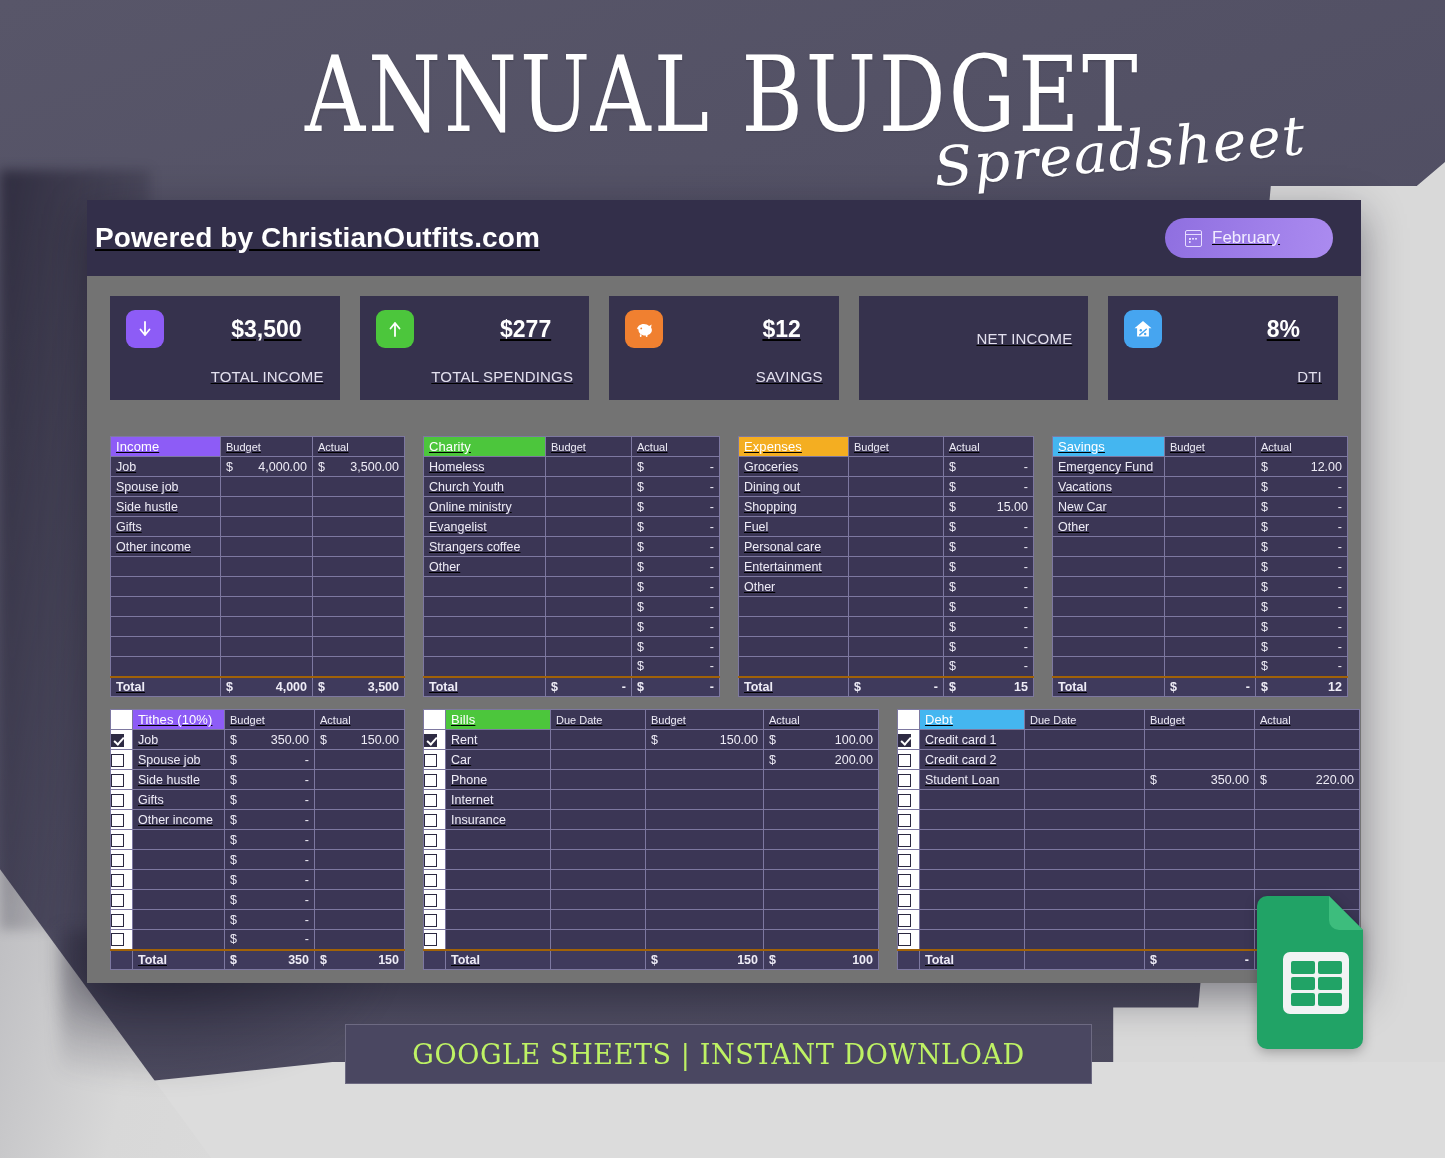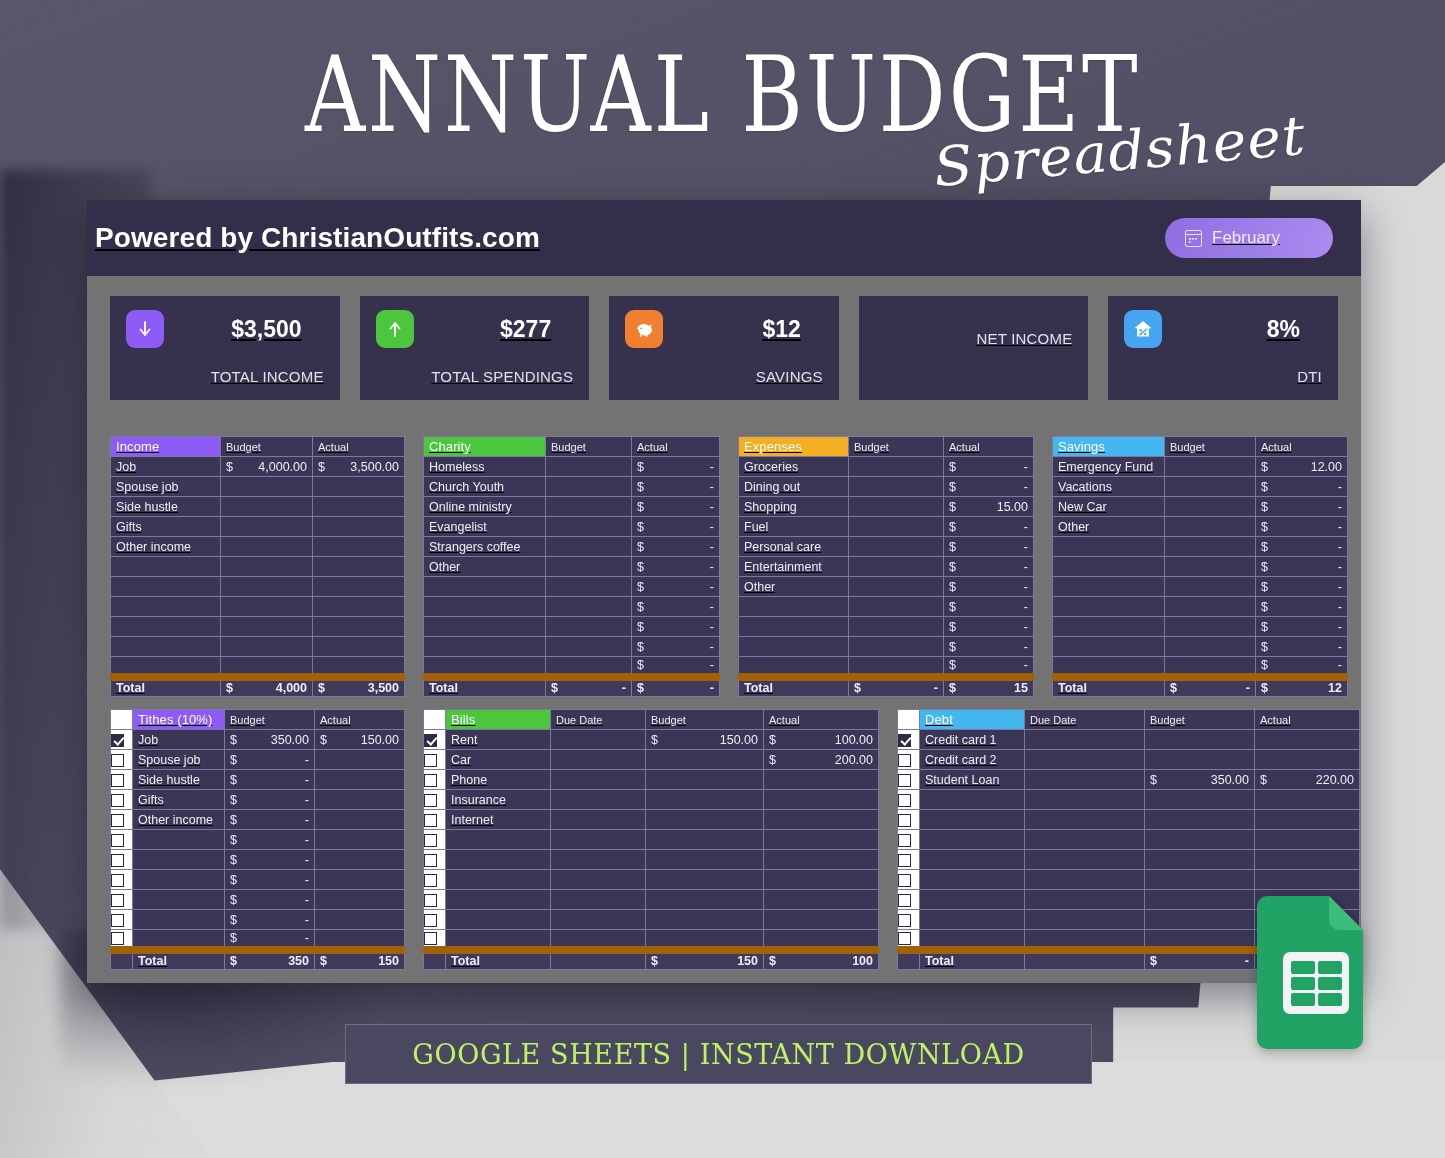--- a/index.html
+++ b/index.html
@@ -210,21 +210,21 @@
     text-align: center;
     color: #eeecf6;
     font-size: 11px;
   }
   td.money { background: #3b3655; }
   td.money .dol { float: left; }
   td.money .amt { float: right; }
   tr.total td {
     background: #3f3a5c;
     font-weight: 700;
-    border-top: 8px solid #a16207;
+    border-top: 2px solid #a16207;
   }
   tr.total td.money { font-weight: 700; }
 
   .chk-cell {
     width: 20px;
     background: #ffffff !important;
     padding: 0 !important;
     text-align: center;
   }
   .chk {
@@ -1176,34 +1176,34 @@
                 <span class="dol"></span>
                 <span class="amt"></span>
               </td>
               <td class="money">
                 <span class="dol"></span>
                 <span class="amt"></span>
               </td>
             </tr>
             <tr>
               <td class="chk-cell"><span class="chk"></span></td>
+              <td>Internet</td>
+              <td></td>
+              <td class="money">
+                <span class="dol"></span>
+                <span class="amt"></span>
+              </td>
+              <td class="money">
+                <span class="dol"></span>
+                <span class="amt"></span>
+              </td>
+            </tr>
+            <tr>
+              <td class="chk-cell"><span class="chk"></span></td>
               <td>Insurance</td>
-              <td></td>
-              <td class="money">
-                <span class="dol"></span>
-                <span class="amt"></span>
-              </td>
-              <td class="money">
-                <span class="dol"></span>
-                <span class="amt"></span>
-              </td>
-            </tr>
-            <tr>
-              <td class="chk-cell"><span class="chk"></span></td>
-              <td>Internet</td>
               <td></td>
               <td class="money">
                 <span class="dol"></span>
                 <span class="amt"></span>
               </td>
               <td class="money">
                 <span class="dol"></span>
                 <span class="amt"></span>
               </td>
             </tr>

